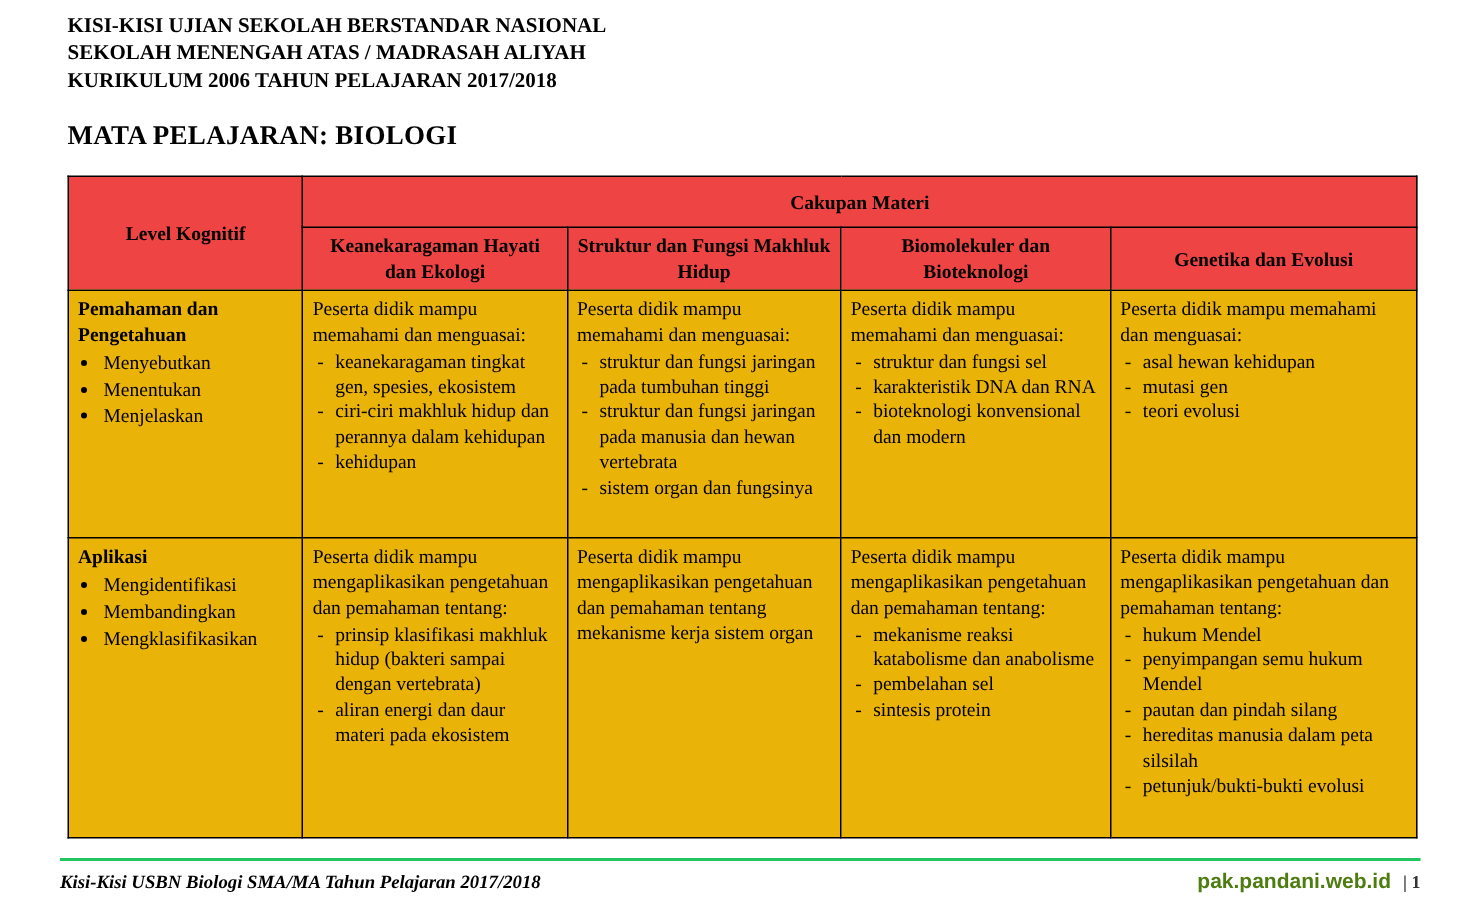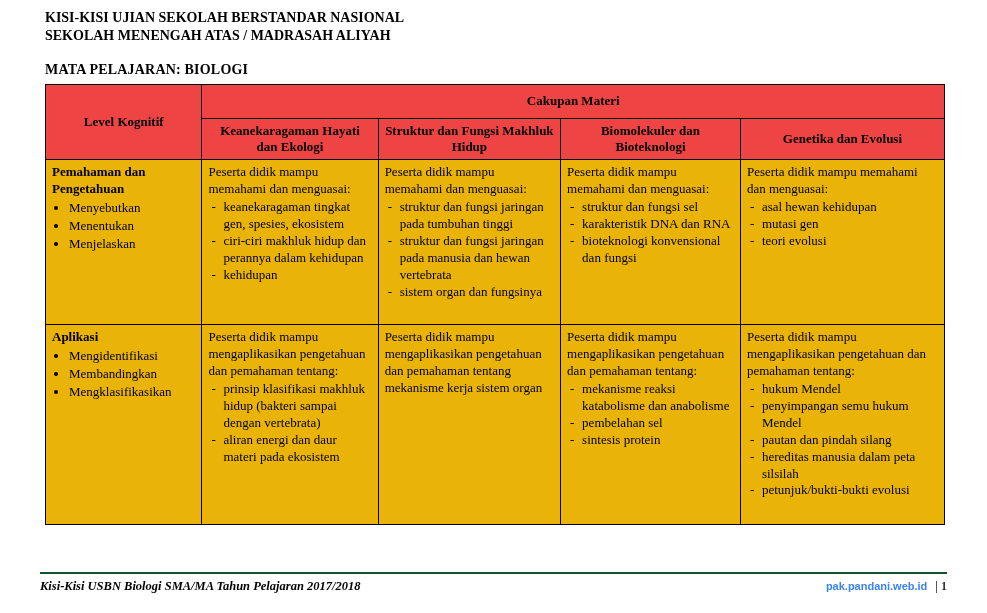--- a/index.html
+++ b/index.html
@@ -15,23 +15,23 @@
   .page { width: 987px; height: 613px; padding: 8px 42px 0 45px; position: relative; }
 
   .doc-title {
     font-weight: bold;
     font-size: 14px;
     line-height: 1.32;
     margin-top: 1px;
   }
   .subject {
     font-weight: bold;
-    font-size: 14px;
+    font-size: 18px;
     margin-top: 16px;
-    margin-bottom: 6px;
+    margin-bottom: 16px;
     letter-spacing: 0.2px;
   }
 
   table.kisi-table {
     border-collapse: collapse;
     width: 100%;
     table-layout: fixed;
     font-size: 13px;
   }
   table.kisi-table th, table.kisi-table td {
@@ -82,53 +82,54 @@
     position: absolute;
     left: 3px;
     top: 0;
   }
 
   .footer {
     position: absolute;
     left: 40px;
     right: 40px;
     top: 572px;
-    border-top: 2px solid #14532d;
+    border-top: 2px solid #22c55e;
     padding-top: 5px;
     display: flex;
     justify-content: space-between;
     align-items: baseline;
     font-size: 12.5px;
   }
   .footer-left {
     font-weight: bold;
     font-style: italic;
   }
   .footer-right { white-space: nowrap; }
   .footer-site {
-    color: #3b82f6;
+    color: #4d7c0f;
     font-weight: bold;
     font-family: "Liberation Sans", sans-serif;
-    font-size: 11px;
+    font-size: 14px;
   }
   .footer-page {
     color: #333333;
     font-weight: bold;
     margin-left: 8px;
     font-size: 12px;
   }
 </style>
 </head>
 <body>
 
 <div class="page">
 
   <div class="doc-title">
     <div>KISI-KISI UJIAN SEKOLAH BERSTANDAR NASIONAL</div>
     <div>SEKOLAH MENENGAH ATAS / MADRASAH ALIYAH</div>
+    <div>KURIKULUM 2006 TAHUN PELAJARAN 2017/2018</div>
   </div>
 
   <div class="subject">MATA PELAJARAN: BIOLOGI</div>
 
   <table class="kisi-table">
     <colgroup>
       <col style="width:17.4%">
       <col style="width:19.6%">
       <col style="width:20.3%">
       <col style="width:20.0%">
@@ -170,21 +171,21 @@
               <li>struktur dan fungsi jaringan pada tumbuhan tinggi</li>
               <li>struktur dan fungsi jaringan pada manusia dan hewan vertebrata</li>
               <li>sistem organ dan fungsinya</li>
             </ul>
         </td>
         <td>
           <div class="cell-intro">Peserta didik mampu memahami dan menguasai:</div>
           <ul class="dash-list">
               <li>struktur dan fungsi sel</li>
               <li>karakteristik DNA dan RNA</li>
-              <li>bioteknologi konvensional dan fungsi</li>
+              <li>bioteknologi konvensional dan modern</li>
             </ul>
         </td>
         <td>
           <div class="cell-intro">Peserta didik mampu memahami dan menguasai:</div>
           <ul class="dash-list">
               <li>asal hewan kehidupan</li>
               <li>mutasi gen</li>
               <li>teori evolusi</li>
             </ul>
         </td>

